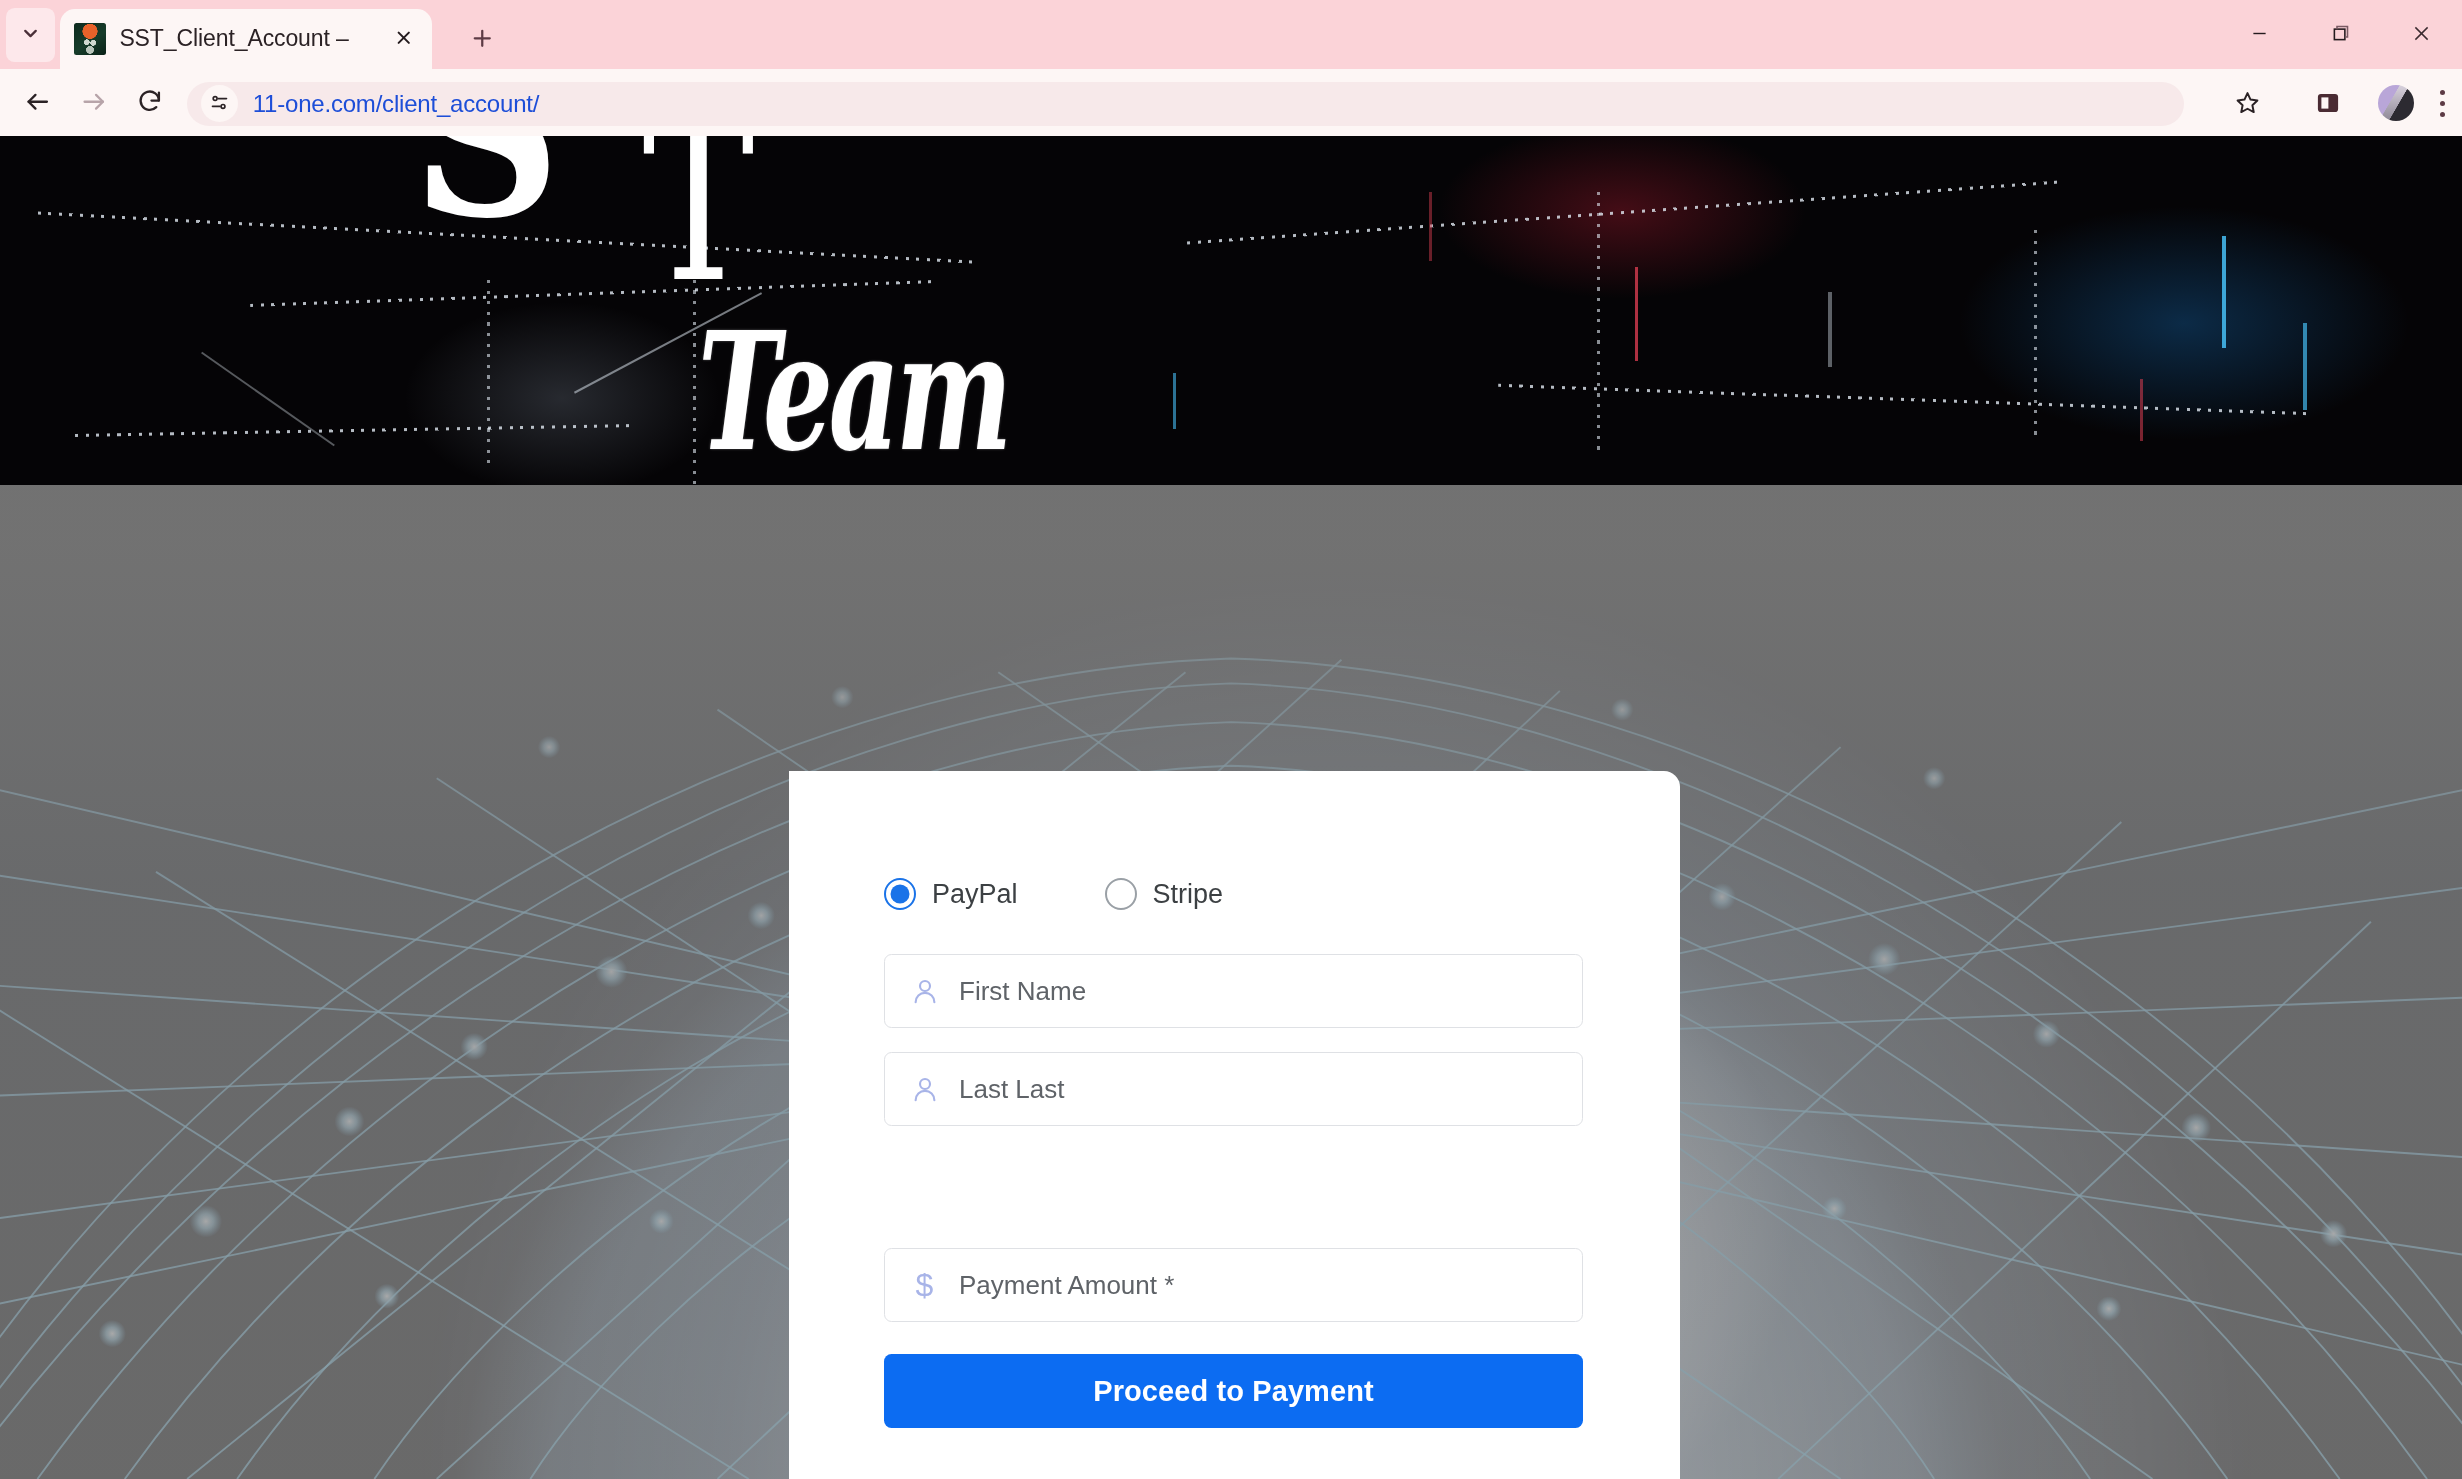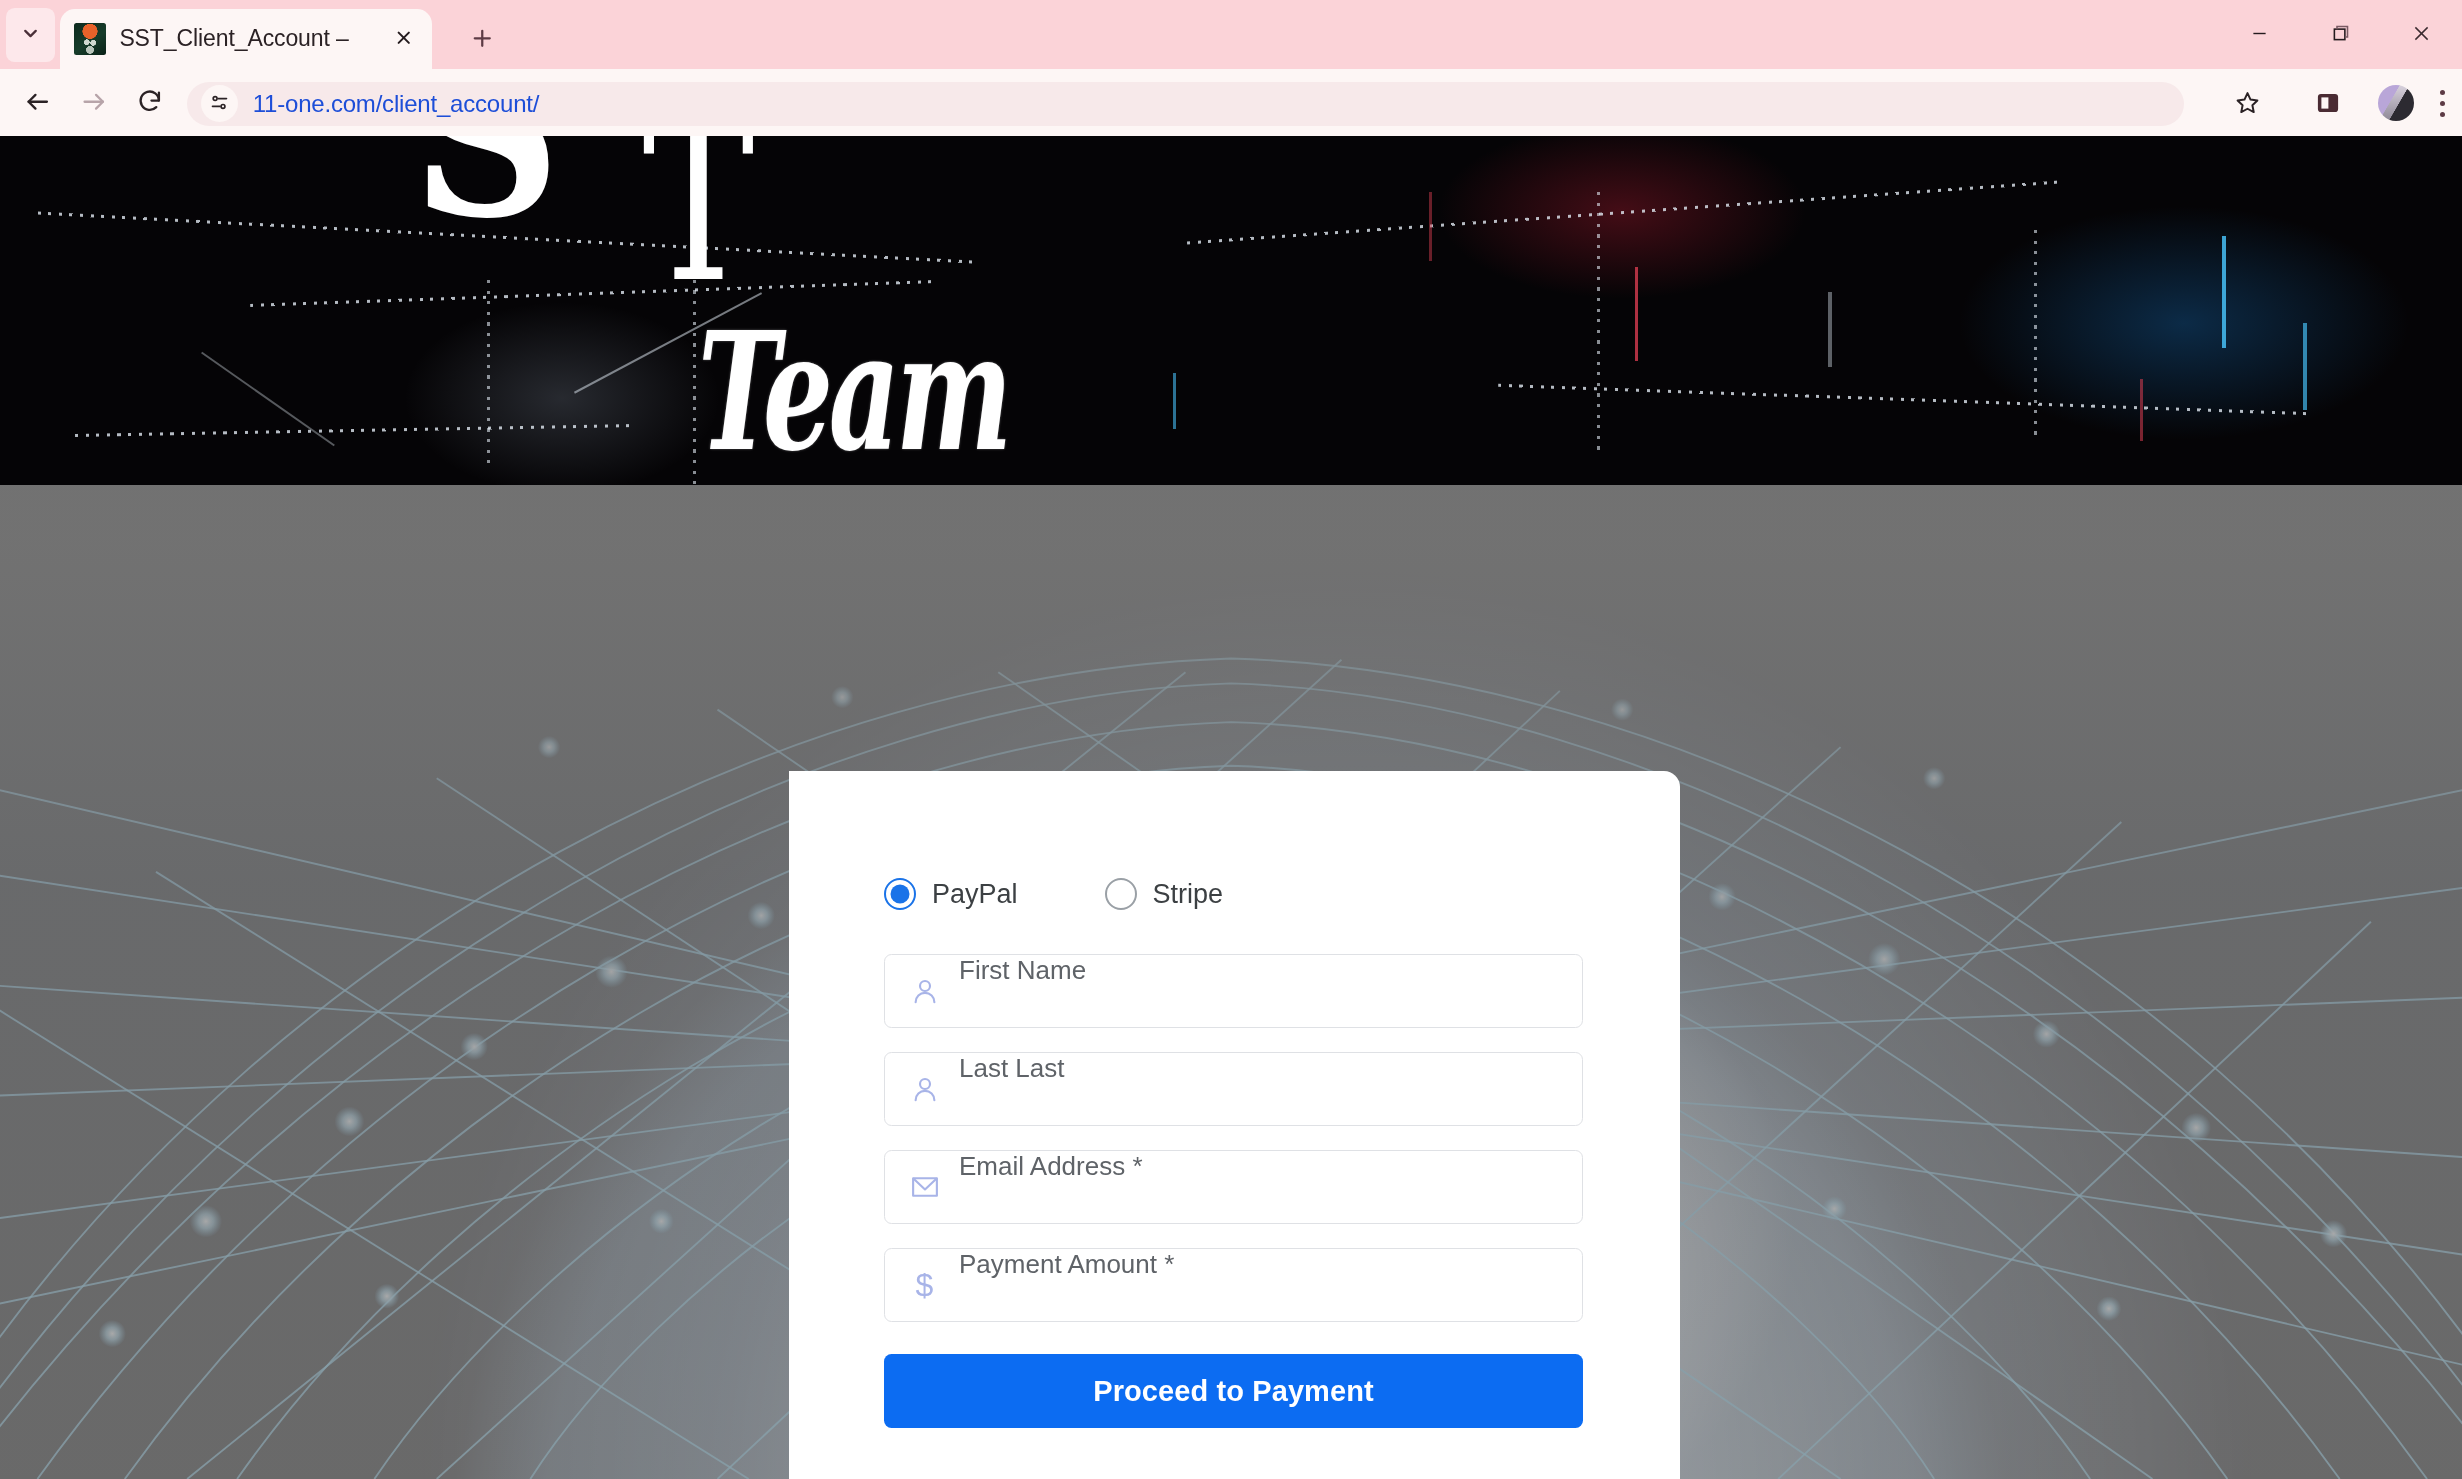--- a/index.html
+++ b/index.html
@@ -192,21 +192,21 @@
   .radio-opt.checked .rb::after{
     content:""; position:absolute; left:50%; top:50%; transform:translate(-50%,-50%);
     width:19px; height:19px; border-radius:50%; background:#1a73e8;
   }
   .radio-opt .rlabel{ margin-left:16px; font-size:27px; color:#3c4043; }
   #opt-stripe{ margin-left:75px; }
 
   .field{
     position:absolute; left:95px; width:699px; height:74px;
     border:1.2px solid #dfe1e5; border-radius:7.5px; background:#fff;
-    display:flex; cursor:text;
+    display:flex; align-items:center; cursor:text;
   }
   .field .ficon{
     width:34px; margin-left:22.5px; flex:0 0 34px;
     display:flex; align-items:center; justify-content:center;
   }
   .field .ficon svg{ width:30px; height:30px; }
   .field .ficon .dollar{ font-size:32px; color:#a8b4e8; font-family:"Liberation Sans", sans-serif; }
   .field .fph{ margin-left:17.5px; font-size:26px; color:#5f6368; }
 
   #field-first{ top:183px; }
@@ -482,29 +482,20 @@
       <div class="field" id="field-last">
         <span class="ficon">
           <svg viewBox="0 0 24 24" fill="none" stroke="#a8b4e8" stroke-width="1.7" stroke-linecap="round">
             <circle cx="12" cy="8" r="4"></circle>
             <path d="M4.5 21a7.5 7.5 0 0 1 15 0"></path>
           </svg>
         </span>
         <span class="fph">Last Last</span>
       </div>
 
-      <div class="field" id="field-email">
-        <span class="ficon">
-          <svg viewBox="0 0 24 24" fill="none" stroke="#a8b4e8" stroke-width="1.7" stroke-linejoin="round">
-            <rect x="2.5" y="5" width="19" height="14"></rect>
-            <polyline points="2.5 5 12 14 21.5 5"></polyline>
-          </svg>
-        </span>
-        <span class="fph">Email Address *</span>
-      </div>
 
       <div class="field" id="field-amount">
         <span class="ficon">
           <span class="dollar">$</span>
         </span>
         <span class="fph">Payment Amount *</span>
       </div>
 
       <button id="submit-btn">Proceed to Payment</button>
     </div>

